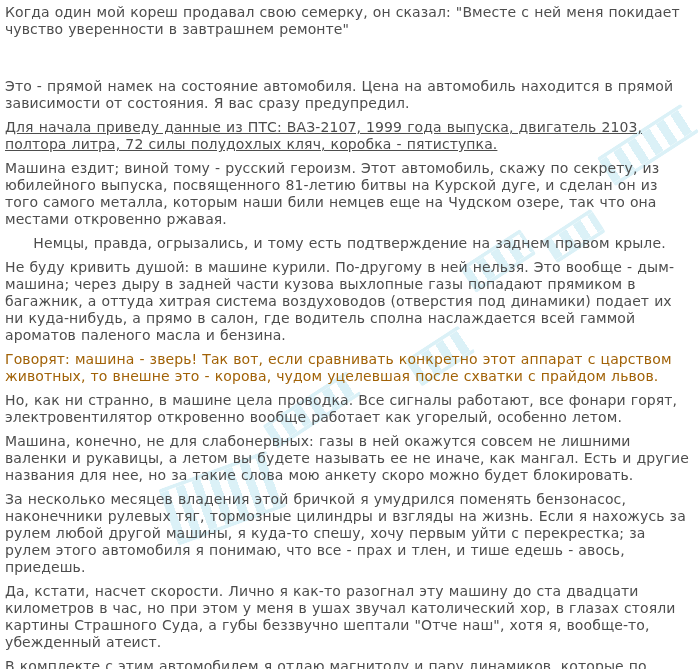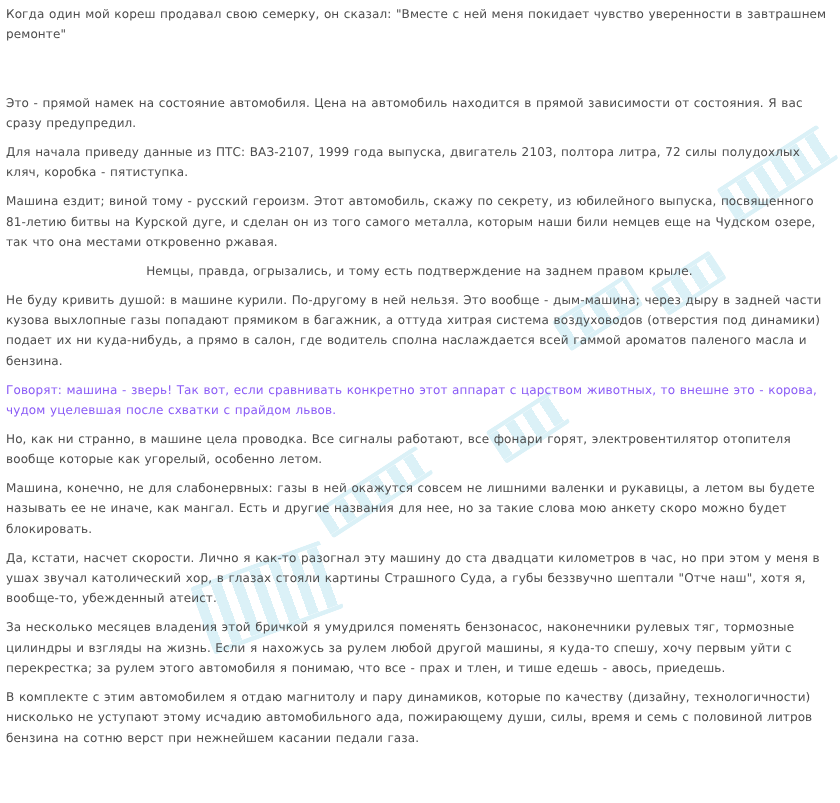--- a/index.html
+++ b/index.html
@@ -17,21 +17,21 @@
     background: #ffffff;
     overflow: hidden;
   }
   .article {
     position: relative;
     z-index: 2;
     padding: 4px 6px 0 5px;
   }
   .para {
     margin: 0 0 7px 0;
-    font-size: 10px;
+    font-size: 14px;
     line-height: 17px;
     color: #4d4d4d;
     letter-spacing: 0.1px;
     word-spacing: 0.5px;
   }
   
   .wm-layer {
     position: absolute;
     inset: 0;
     z-index: 1;
@@ -67,25 +67,25 @@
     <div class="wm wm-2"></div>
     <div class="wm wm-3"></div>
     <div class="wm wm-4"></div>
     <div class="wm wm-5"></div>
     <div class="wm wm-6"></div>
   </div>
 
   <main class="article">
       <p class="para" style="color: rgb(77, 77, 77);">Когда один мой кореш продавал свою семерку, он сказал: "Вместе с ней меня покидает чувство уверенности в завтрашнем ремонте"</p>
       <p class="para" style="color: rgb(77, 77, 77); margin-top: 40px;">Это - прямой намек на состояние автомобиля. Цена на автомобиль находится в прямой зависимости от состояния. Я вас сразу предупредил.</p>
-      <p class="para" style="color: rgb(77, 77, 77);">Для начала приведу данные из ПТС: ВАЗ-2107, 1999 года выпуска, двигатель 2103, полтора литра, 72 силы полудохлых кляч, коробка - пятиступка.</p>
+      <p class="para" style="color: rgb(77, 77, 77); text-decoration: underline;">Для начала приведу данные из ПТС: ВАЗ-2107, 1999 года выпуска, двигатель 2103, полтора литра, 72 силы полудохлых кляч, коробка - пятиступка.</p>
       <p class="para" style="color: rgb(77, 77, 77);">Машина ездит; виной тому - русский героизм. Этот автомобиль, скажу по секрету, из юбилейного выпуска, посвященного 81-летию битвы на Курской дуге, и сделан он из того самого металла, которым наши били немцев еще на Чудском озере, так что она местами откровенно ржавая.</p>
       <p class="para" style="color: rgb(77, 77, 77); text-align: center;">Немцы, правда, огрызались, и тому есть подтверждение на заднем правом крыле.</p>
       <p class="para" style="color: rgb(77, 77, 77);">Не буду кривить душой: в машине курили. По-другому в ней нельзя. Это вообще - дым-машина; через дыру в задней части кузова выхлопные газы попадают прямиком в багажник, а оттуда хитрая система воздуховодов (отверстия под динамики) подает их ни куда-нибудь, а прямо в салон, где водитель сполна наслаждается всей гаммой ароматов паленого масла и бензина.</p>
-      <p class="para" style="color: #8b5cf6;">Говорят: машина - зверь! Так вот, если сравнивать конкретно этот аппарат с царством животных, то внешне это - корова, чудом уцелевшая после схватки с прайдом львов.</p>
-      <p class="para" style="color: rgb(77, 77, 77);">Но, как ни странно, в машине цела проводка. Все сигналы работают, все фонари горят, электровентилятор отопителя вообще которые как угорелый, особенно летом.</p>
+      <p class="para" style="color: #a16207;">Говорят: машина - зверь! Так вот, если сравнивать конкретно этот аппарат с царством животных, то внешне это - корова, чудом уцелевшая после схватки с прайдом львов.</p>
+      <p class="para" style="color: rgb(77, 77, 77);">Но, как ни странно, в машине цела проводка. Все сигналы работают, все фонари горят, электровентилятор откровенно вообще работает как угорелый, особенно летом.</p>
       <p class="para" style="color: rgb(77, 77, 77);">Машина, конечно, не для слабонервных: газы в ней окажутся совсем не лишними валенки и рукавицы, а летом вы будете называть ее не иначе, как мангал. Есть и другие названия для нее, но за такие слова мою анкету скоро можно будет блокировать.</p>
+      <p class="para" style="color: rgb(77, 77, 77);">За несколько месяцев владения этой бричкой я умудрился поменять бензонасос, наконечники рулевых тяг, тормозные цилиндры и взгляды на жизнь. Если я нахожусь за рулем любой другой машины, я куда-то спешу, хочу первым уйти с перекрестка; за рулем этого автомобиля я понимаю, что все - прах и тлен, и тише едешь - авось, приедешь.</p>
       <p class="para" style="color: rgb(77, 77, 77);">Да, кстати, насчет скорости. Лично я как-то разогнал эту машину до ста двадцати километров в час, но при этом у меня в ушах звучал католический хор, в глазах стояли картины Страшного Суда, а губы беззвучно шептали "Отче наш", хотя я, вообще-то, убежденный атеист.</p>
-      <p class="para" style="color: rgb(77, 77, 77);">За несколько месяцев владения этой бричкой я умудрился поменять бензонасос, наконечники рулевых тяг, тормозные цилиндры и взгляды на жизнь. Если я нахожусь за рулем любой другой машины, я куда-то спешу, хочу первым уйти с перекрестка; за рулем этого автомобиля я понимаю, что все - прах и тлен, и тише едешь - авось, приедешь.</p>
       <p class="para" style="color: rgb(77, 77, 77);">В комплекте с этим автомобилем я отдаю магнитолу и пару динамиков, которые по качеству (дизайну, технологичности) нисколько не уступают этому исчадию автомобильного ада, пожирающему души, силы, время и семь с половиной литров бензина на сотню верст при нежнейшем касании педали газа.</p>
     </main>
 
 </div>
 
 </body></html>

